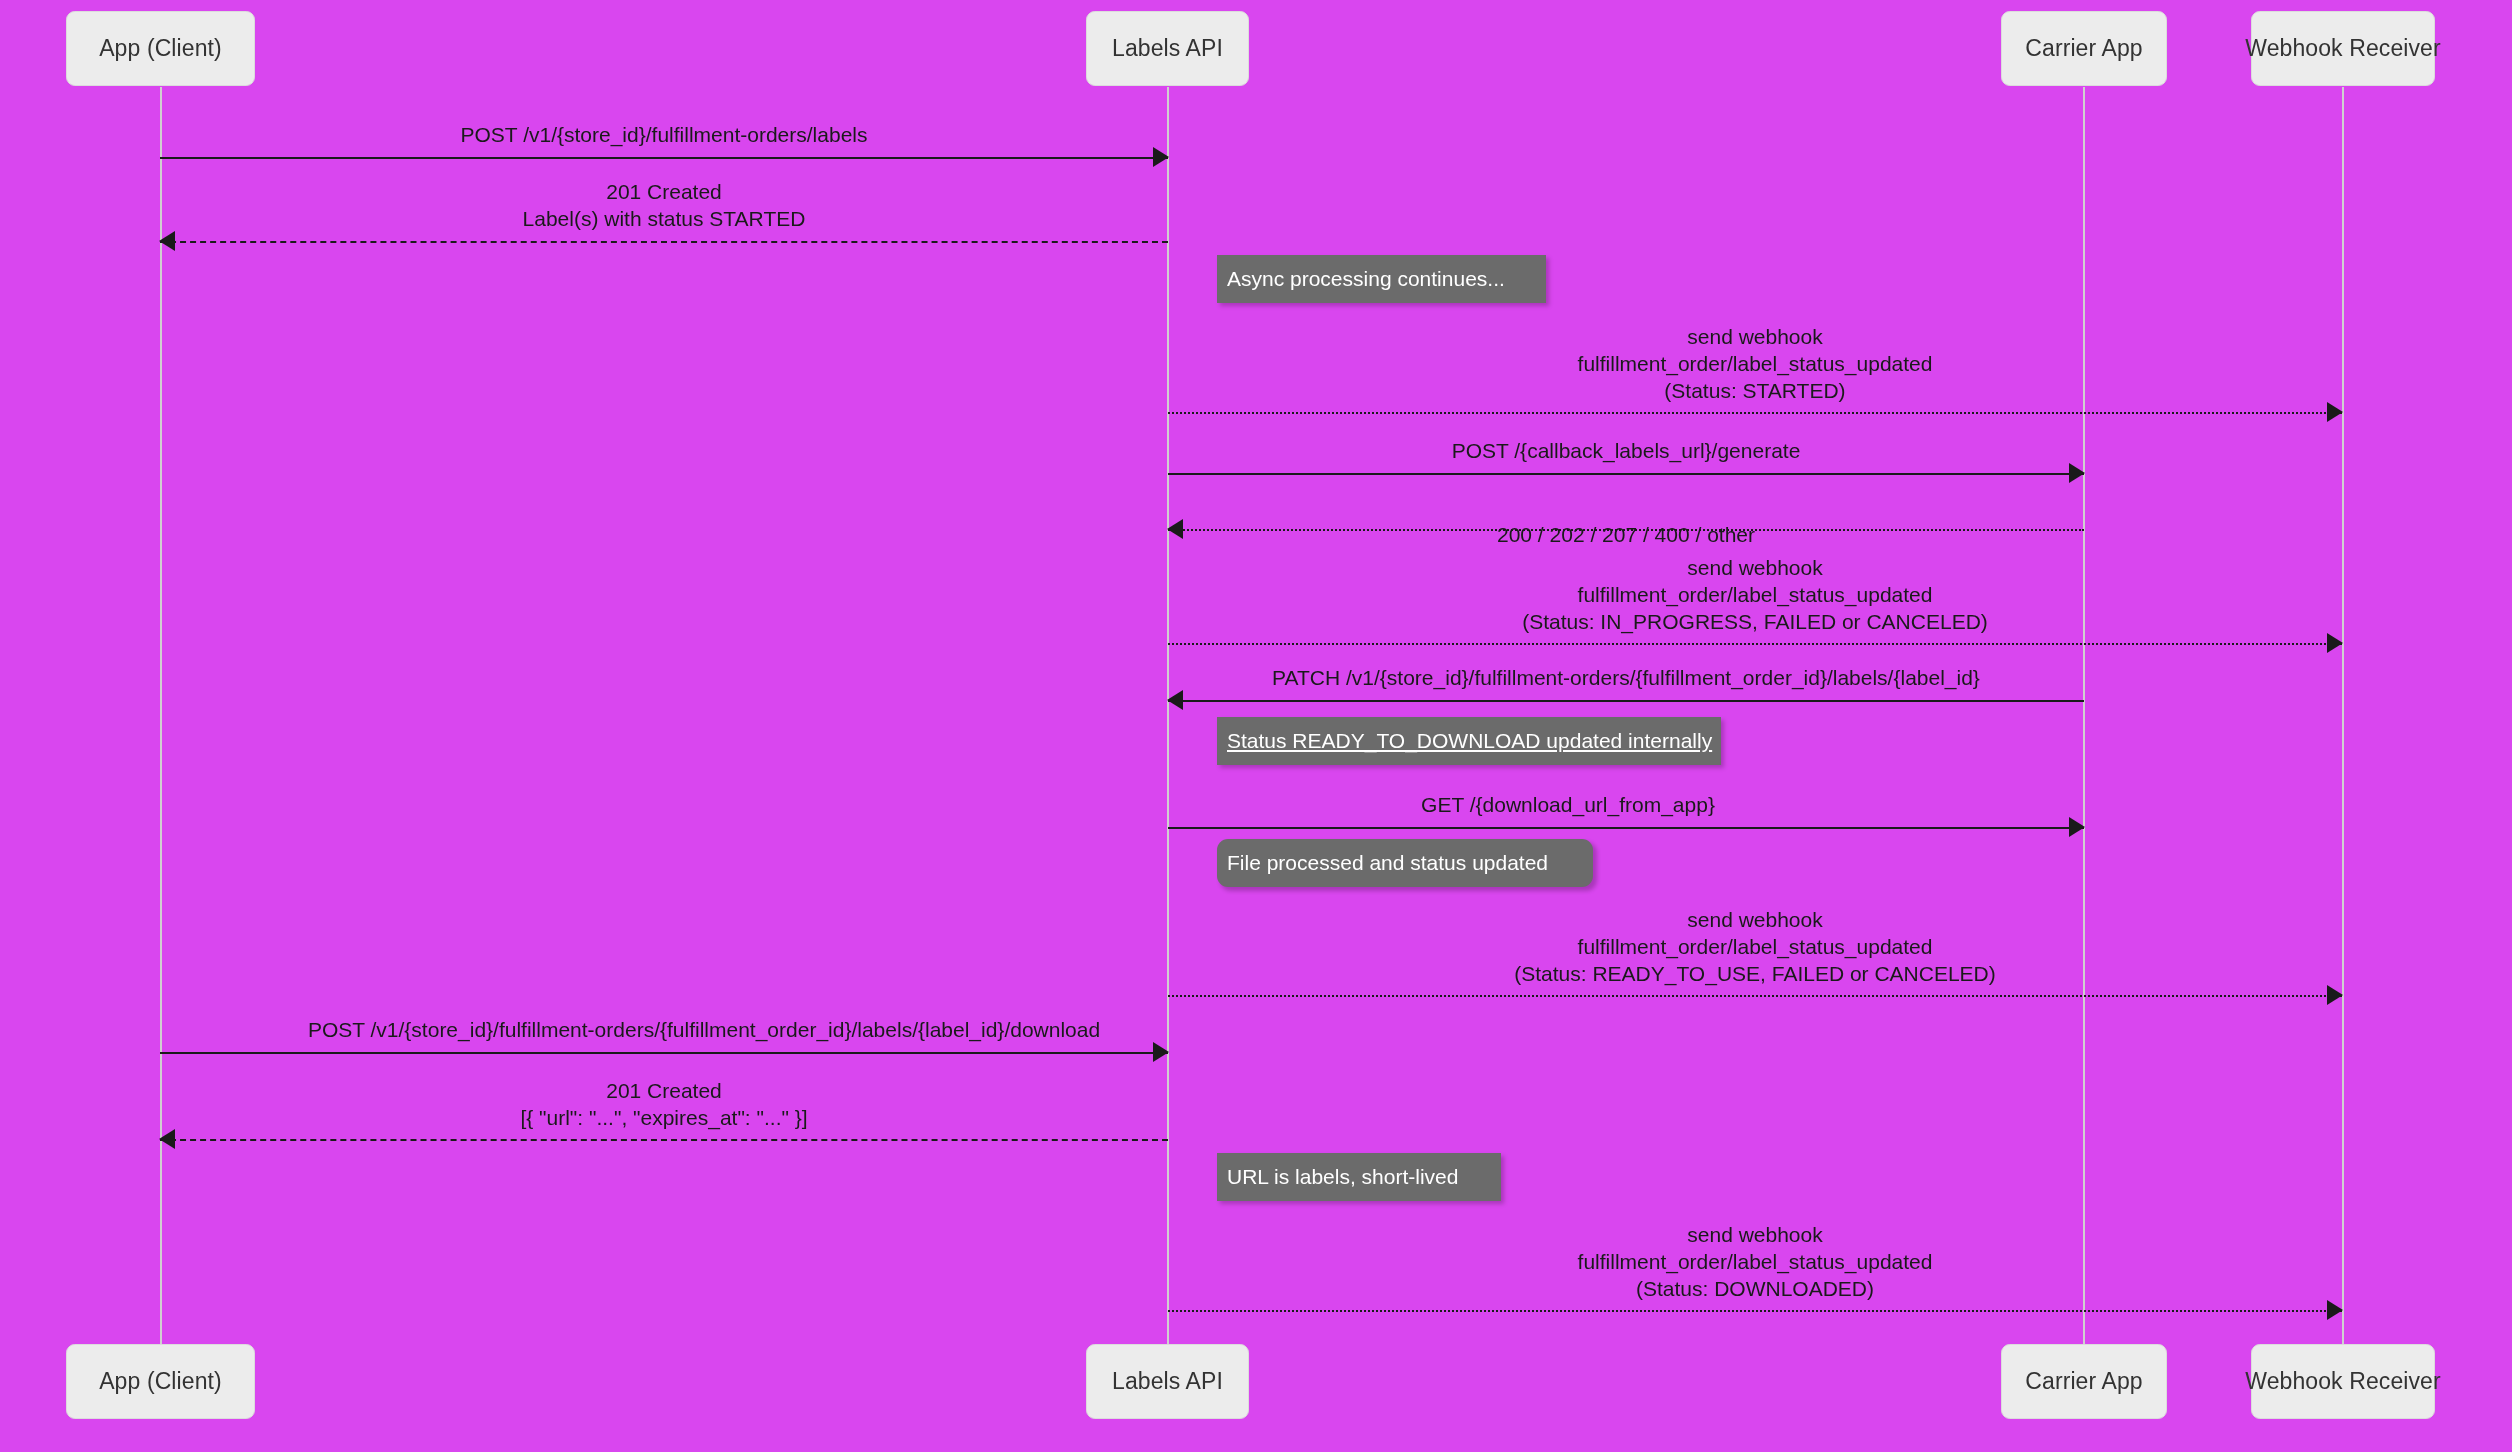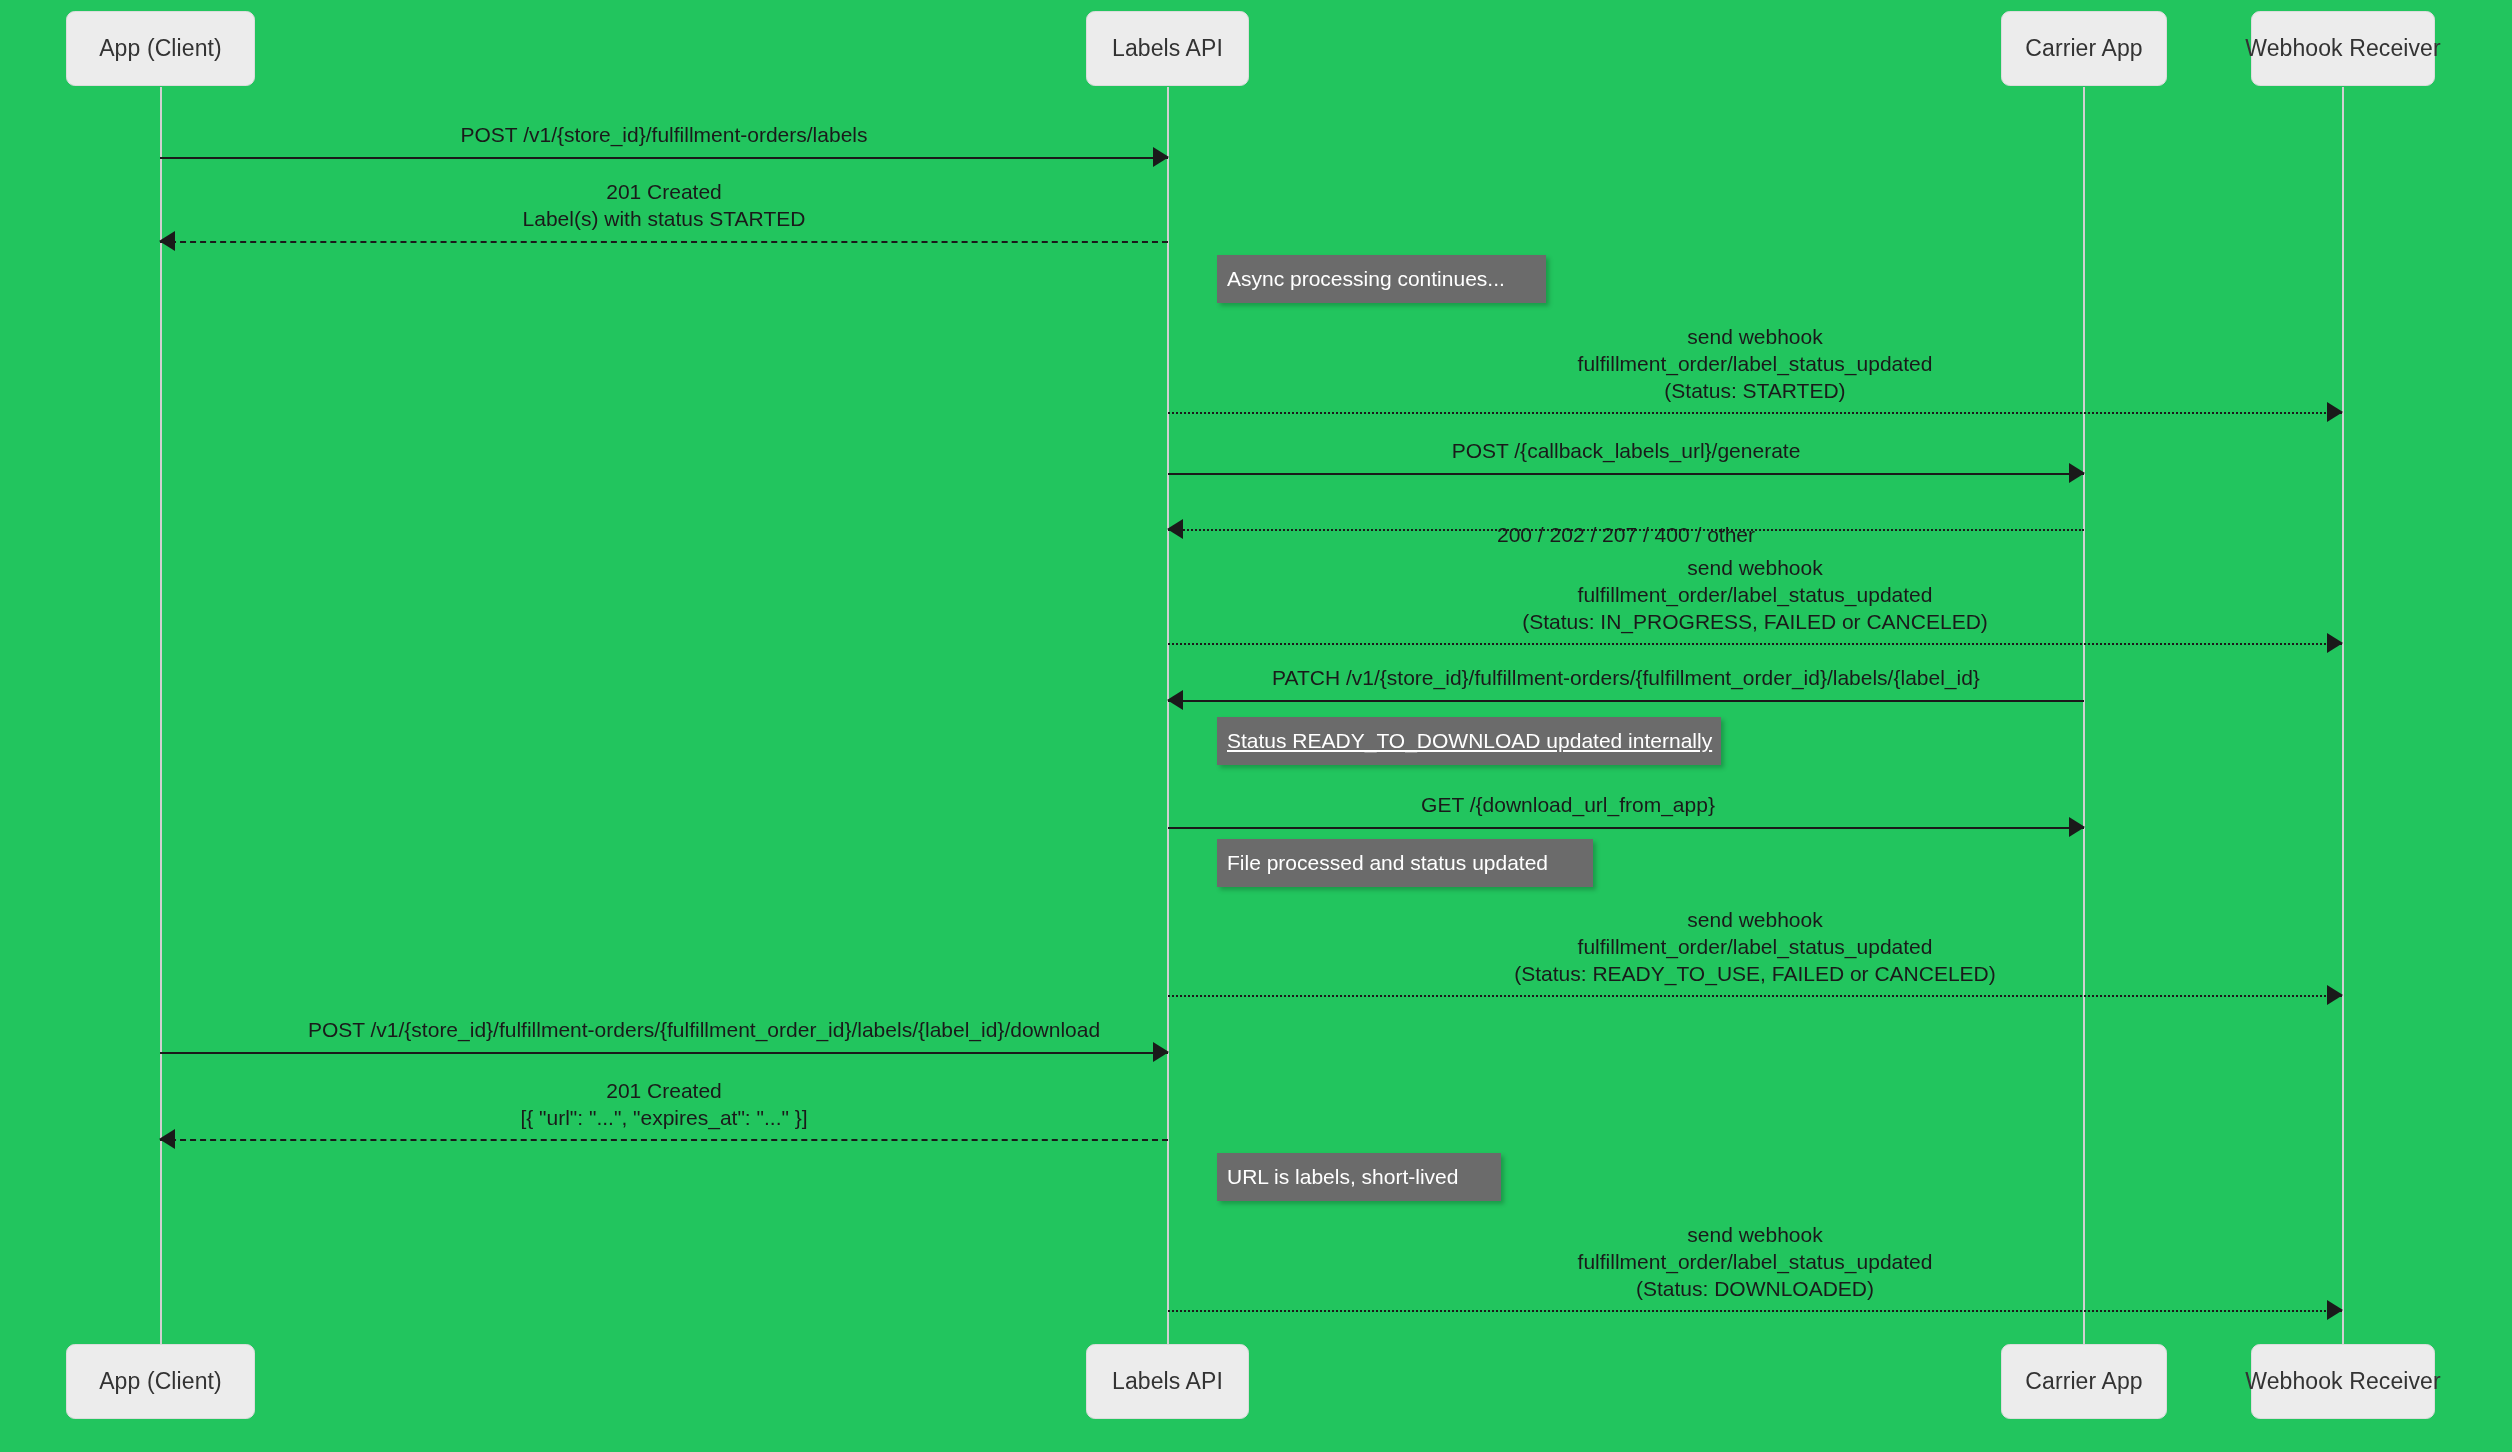--- a/index.html
+++ b/index.html
@@ -8,21 +8,21 @@
     padding: 0;
     background: #ffffff;
   }
   body {
     font-family: "Liberation Sans", sans-serif;
   }
   #canvas {
     position: relative;
     width: 2512px;
     height: 1452px;
-    background: #22c55e;
+    background: #d946ef;
     overflow: hidden;
   }
 
   
   .participant {
     position: absolute;
     box-sizing: border-box;
     background: #ececec;
     border: 1.3px solid #dcdcdc;
     border-radius: 8.8px;
@@ -201,21 +201,21 @@
 (Status: DOWNLOADED)</div>
     </div>
 
   <div id="notes">
       <div class="note" style="left: 1217px; top: 255px; width: 329px; height: 48px;">
         <span>Async processing continues...</span>
       </div>
       <div class="note" style="left: 1217px; top: 717px; width: 504px; height: 48px; text-decoration: underline;">
         <span>Status READY_TO_DOWNLOAD updated internally</span>
       </div>
-      <div class="note" style="left: 1217px; top: 839px; width: 376px; height: 48px;">
+      <div class="note" style="left: 1217px; top: 839px; width: 376px; height: 48px; border-radius: 11px;">
         <span>File processed and status updated</span>
       </div>
       <div class="note" style="left: 1217px; top: 1153px; width: 284px; height: 48px;">
         <span>URL is labels, short-lived</span>
       </div>
     </div>
 
   <div id="participants-bottom">
       <div class="participant" style="left: 66px; top: 1344px; width: 189px; height: 75px;">
         <span>App (Client)</span>

